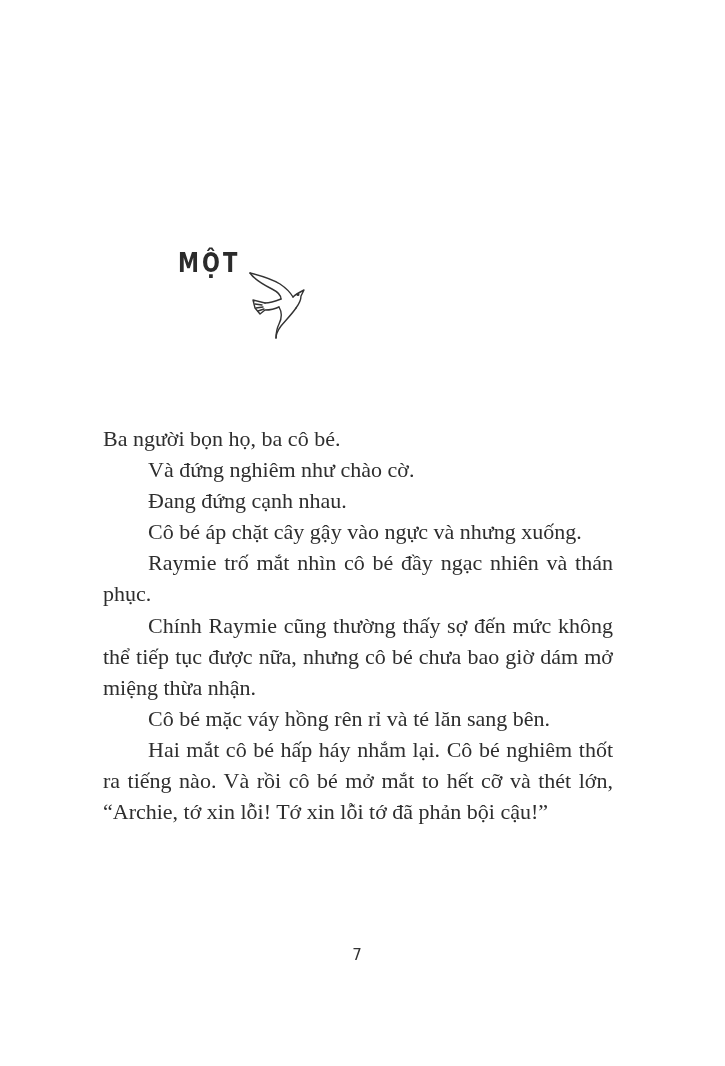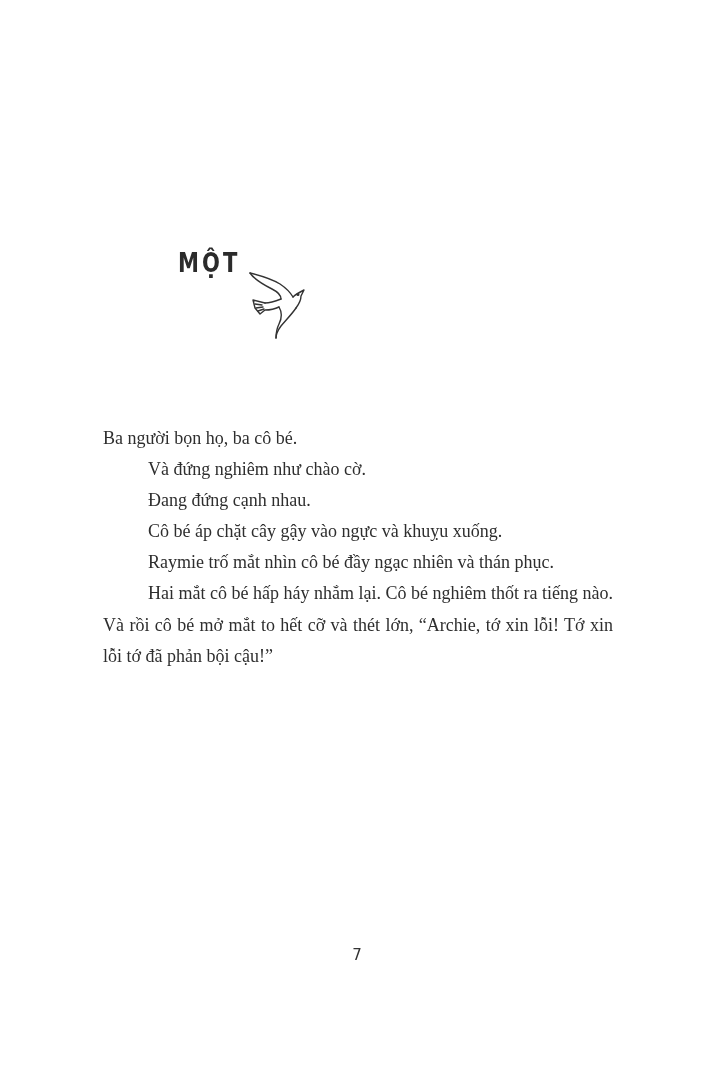--- a/index.html
+++ b/index.html
@@ -32,21 +32,21 @@
       left: 248px;
       top: 270px;
       width: 58px;
       height: 70px;
     }
     .body-text {
       position: absolute;
       left: 103px;
       top: 423px;
       width: 510px;
-      font-size: 18px;
+      font-size: 22px;
       line-height: 31.1px;
       text-align: justify;
     }
     .body-text p {
       margin: 0;
       text-indent: 45px;
     }
     .body-text p.first {
       text-indent: 0;
     }
@@ -82,18 +82,20 @@
   <path d="M10 41 L16 39"></path>
 
   <path d="M48 38 C44 44, 38 50, 33 56 C30 60, 28 64, 28 68"></path>
   <path d="M31 37 C34 42, 34 48, 31 54 C29 58, 28 63, 28 68"></path>
 </svg>
 
 <div class="body-text">
   <p class="first">Ba người bọn họ, ba cô bé.</p>
   <p>Và đứng nghiêm như chào cờ.</p>
   <p>Đang đứng cạnh nhau.</p>
-  <p>Cô bé áp chặt cây gậy vào ngực và khuỵu xuống.</p>
+  <p>Cô bé áp chặt cây gậy vào ngực và nhưng xuống.</p>
   <p>Raymie trố mắt nhìn cô bé đầy ngạc nhiên và thán phục.</p>
+  <p>Chính Raymie cũng thường thấy sợ đến mức không thể tiếp tục được nữa, nhưng cô bé chưa bao giờ dám mở miệng thừa nhận.</p>
+  <p>Cô bé mặc váy hồng rên rỉ và té lăn sang bên.</p>
   <p>Hai mắt cô bé hấp háy nhắm lại. Cô bé nghiêm thốt ra tiếng nào. Và rồi cô bé mở mắt to hết cỡ và thét lớn, “Archie, tớ xin lỗi! Tớ xin lỗi tớ đã phản bội cậu!”</p>
 </div>
 
 <div class="page-number">7</div>
 
 </body></html>

